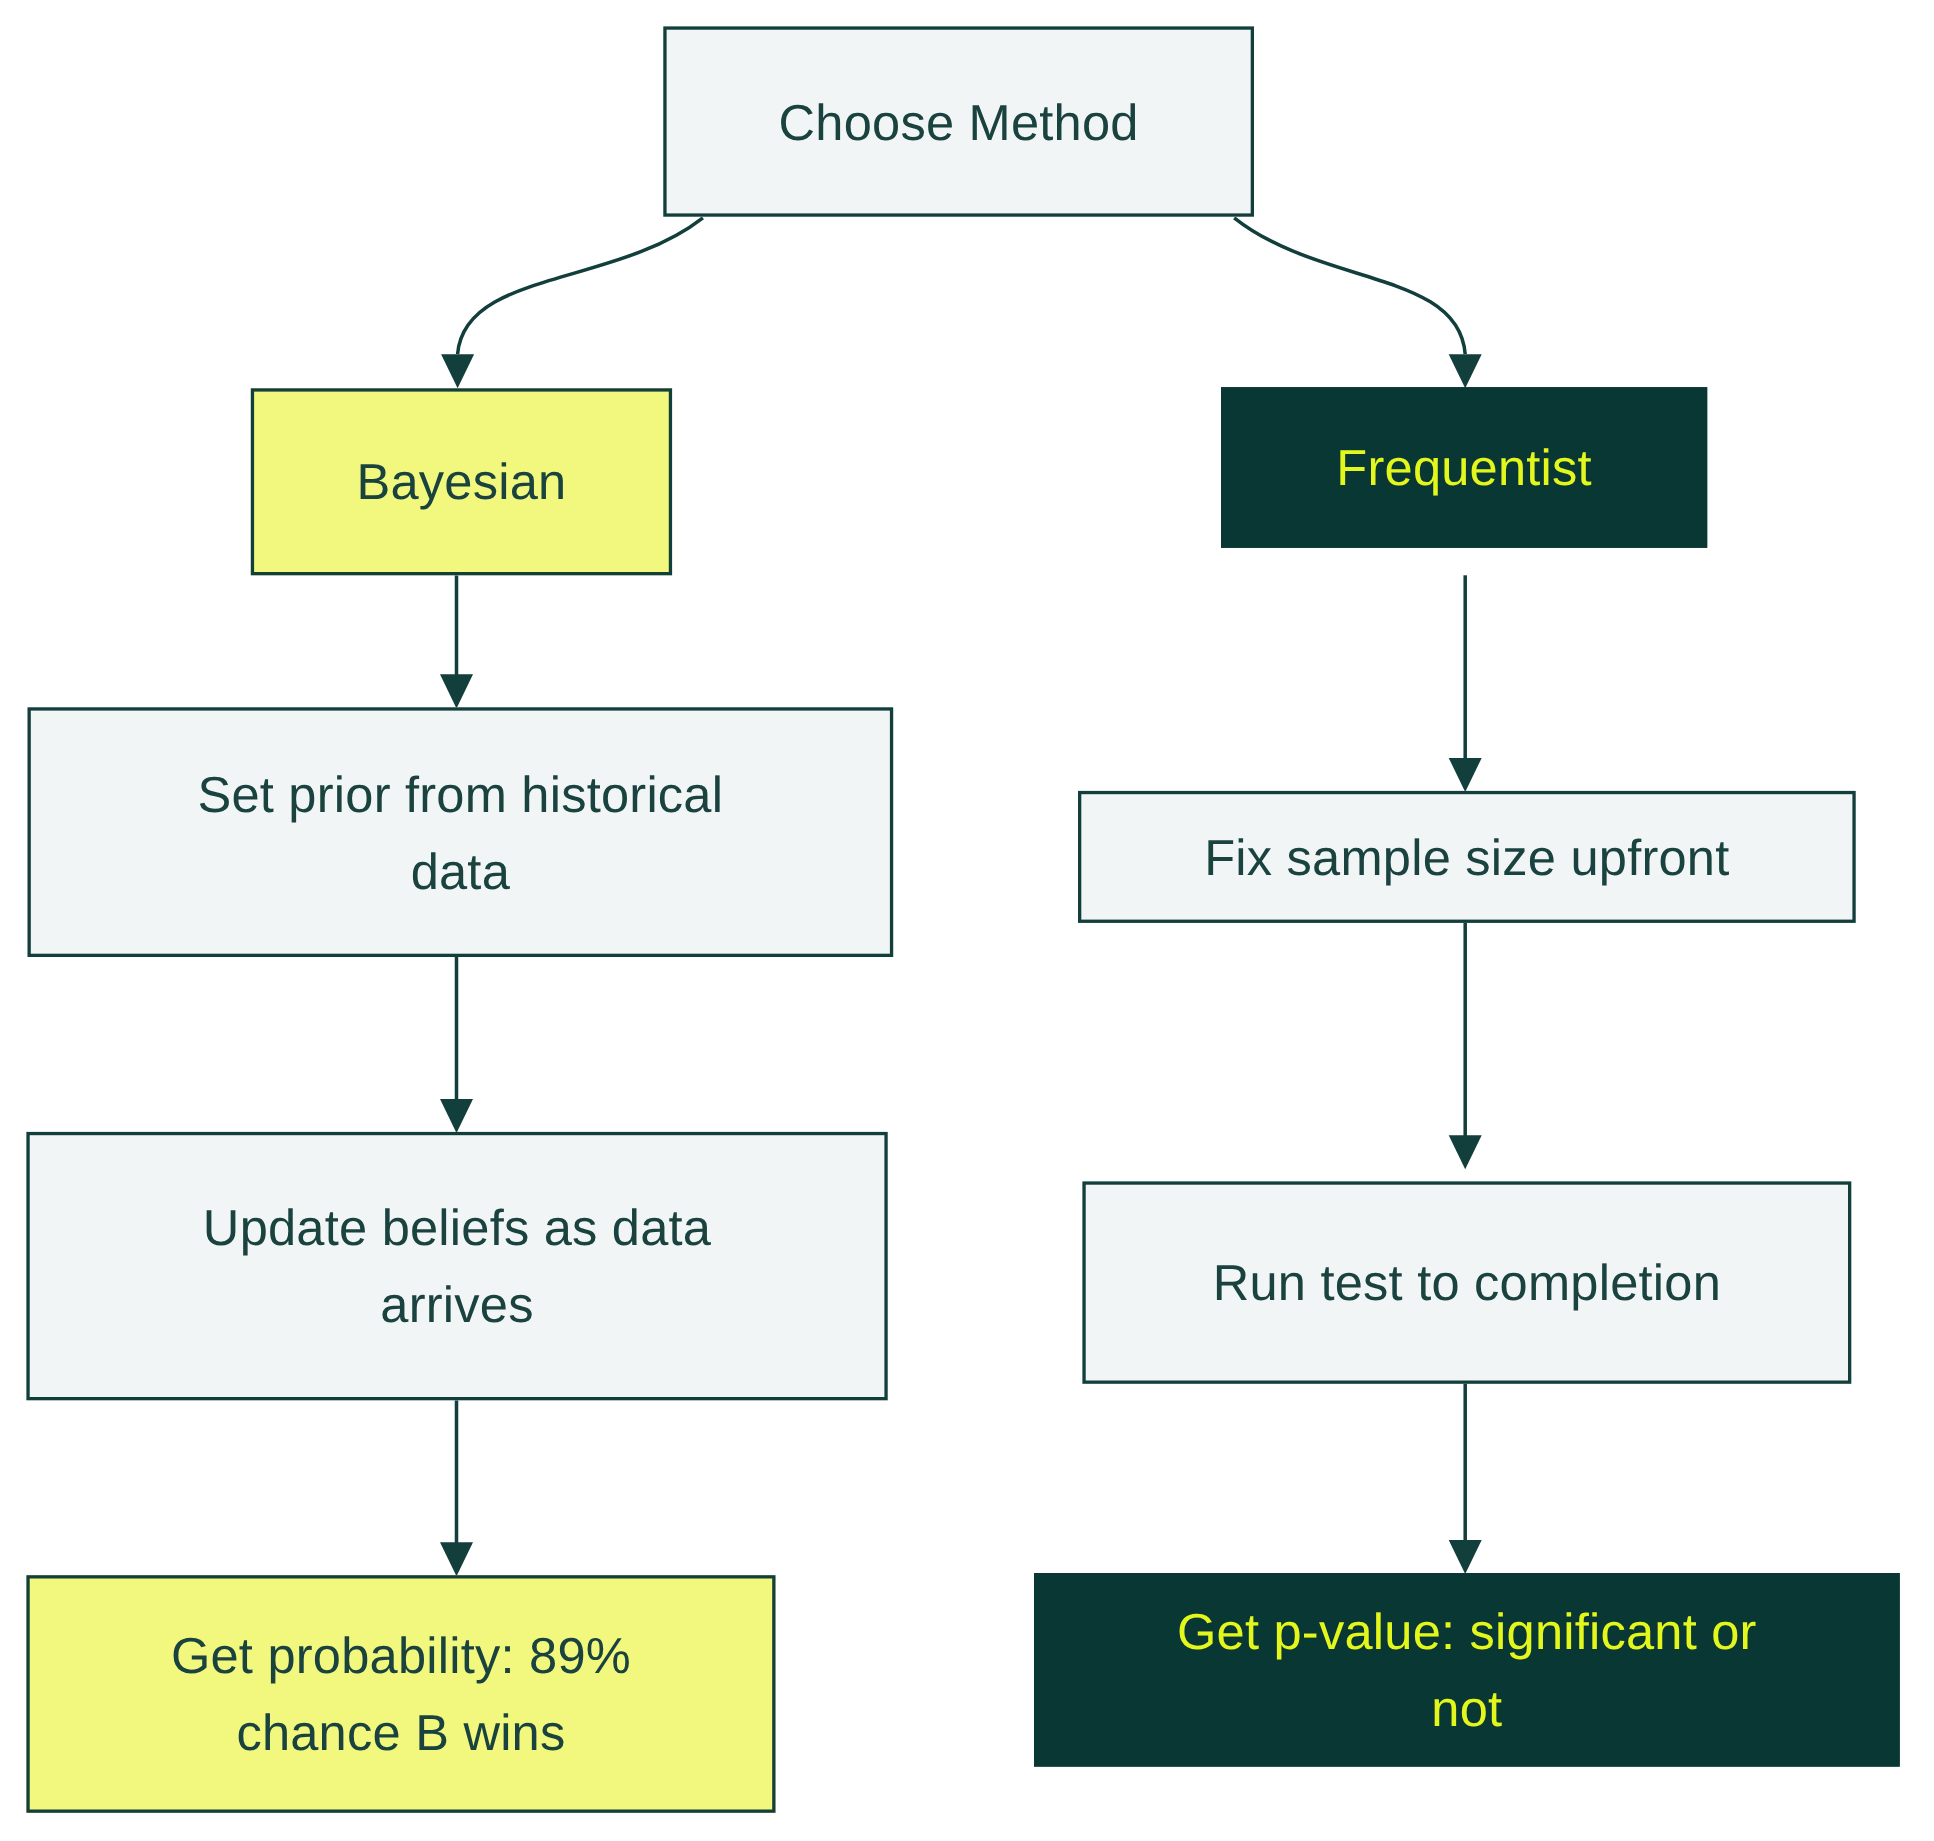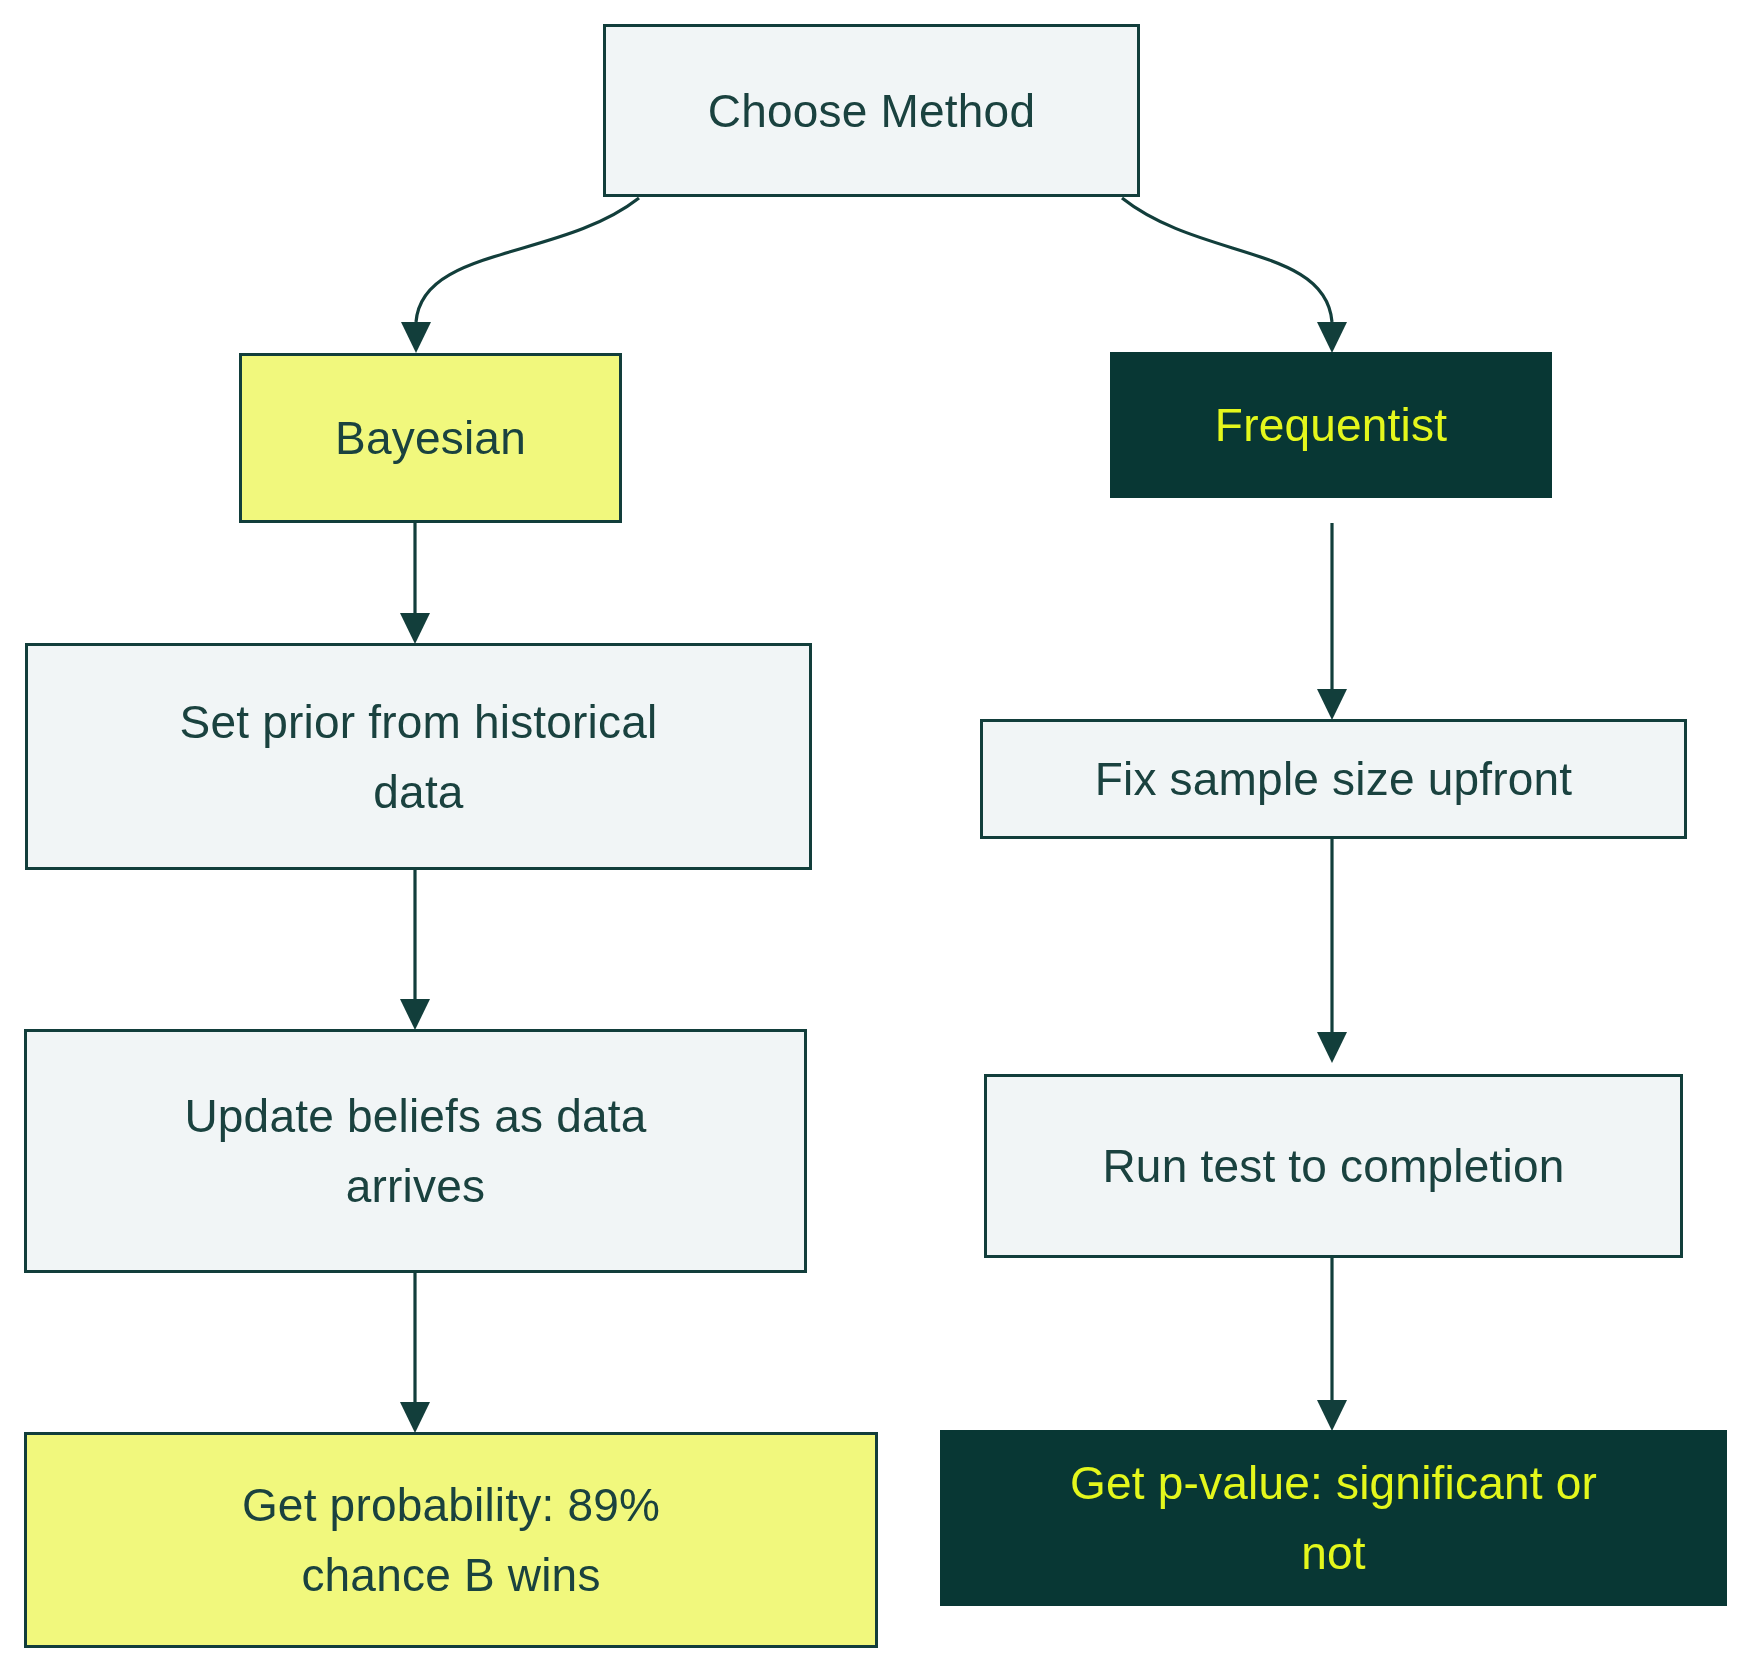--- a/index.html
+++ b/index.html
@@ -90,33 +90,33 @@
     </g>
 
     <g>
       <line x1="1332" y1="1246" x2="1332" y2="1401"></line>
       <polygon points="1317,1400 1347,1400 1332,1431"></polygon>
     </g>
   </svg>
 
   <div class="node light" style="left:603px; top:24px; width:537px; height:173px;">Choose Method</div>
 
-  <div class="node yellow" style="left:239px; top:353px; width:383px; height:170px;">Bayesian</div>
+  <div class="node yellow" style="left:228px; top:353px; width:383px; height:170px;">Bayesian</div>
 
   <div class="node dark" style="left:1110px; top:352px; width:442px; height:146px;">Frequentist</div>
 
   <div class="node light" style="left:25px; top:643px; width:787px; height:227px;">Set prior from historical
 data</div>
 
   <div class="node light" style="left:980px; top:719px; width:707px; height:120px;">Fix sample size upfront</div>
 
   <div class="node light" style="left:24px; top:1029px; width:783px; height:244px;">Update beliefs as data
 arrives</div>
 
   <div class="node light" style="left:984px; top:1062px; width:699px; height:184px;margin-top:12px;">Run test to completion</div>
 
-  <div class="node yellow" style="left:24px; top:1432px; width:854px; height:216px;">Get probability: 89%
+  <div class="node yellow" style="left:24px; top:1432px; width:681px; height:216px;">Get probability: 89%
 chance B wins</div>
 
   <div class="node dark" style="left:940px; top:1430px; width:787px; height:176px;">Get p-value: significant or
 not</div>
 
 </div>
 
 </body></html>

